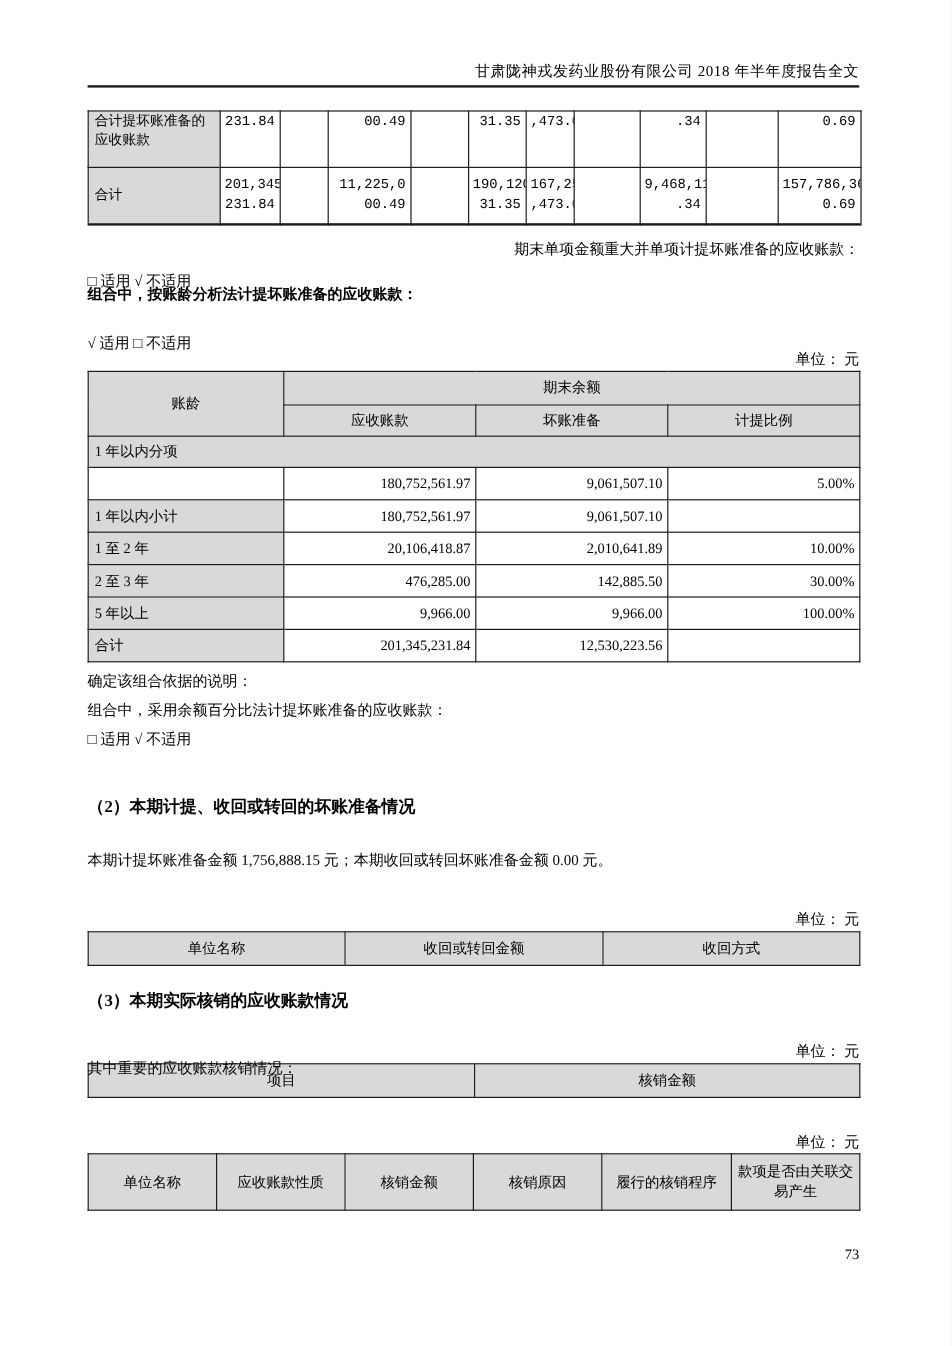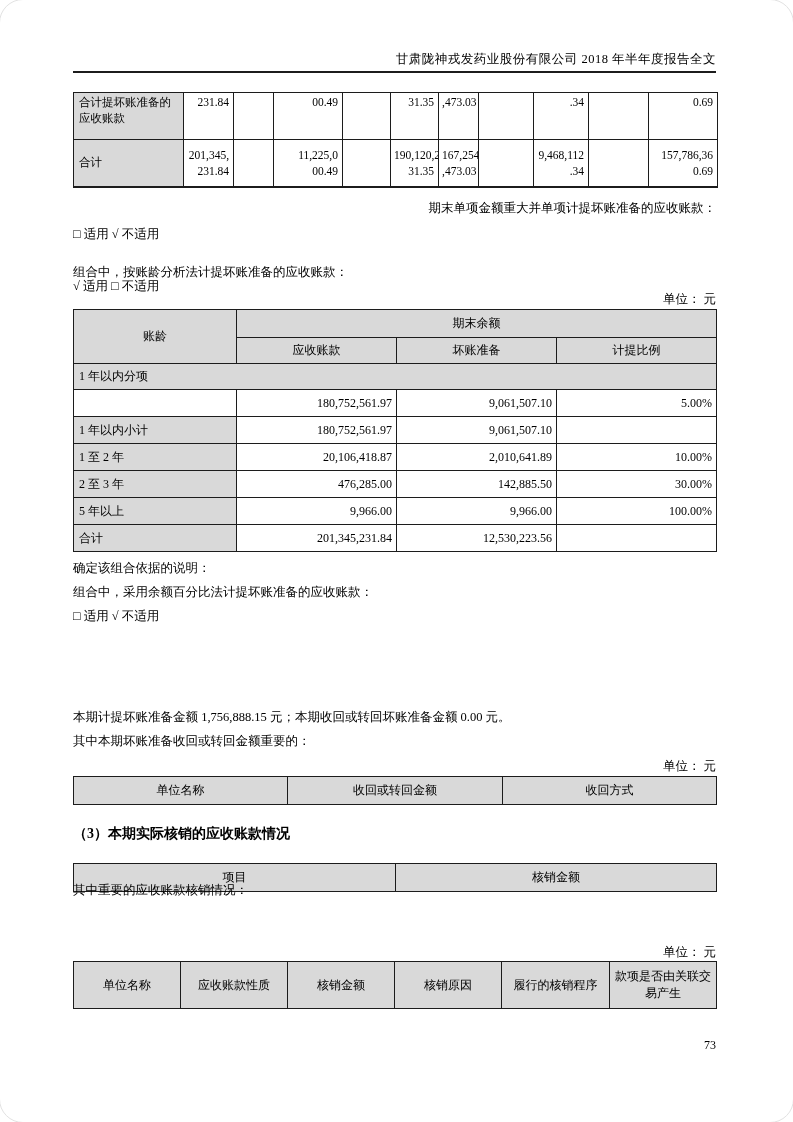--- a/index.html
+++ b/index.html
@@ -1,34 +1,34 @@
 <!DOCTYPE html>
 <html><head>
 <meta charset="utf-8">
 <style>
   html,body { margin:0; padding:0; background:#ffffff; }
   .page {
     position:relative; width:793px; height:1122px; background:#ffffff;
     font-family:"Liberation Serif","DejaVu Serif",serif; color:#000;
-    outline:1px solid #e2e2e2; overflow:hidden;border-radius:23px;
+    outline:1px solid #e2e2e2; overflow:hidden;
   }
   .abs { position:absolute; left:73px; width:643px; }
   .hdr-line { text-align:right; font-size:12.5px; letter-spacing:0.5px; }
   .rule { border-top:2px solid #1c1c1c; height:0; }
   .para { font-size:12.5px; line-height:16px; }
   .unit { text-align:right; font-size:12.5px; }
   .h2 { font-size:14px; font-weight:bold; }
   table { border-collapse:collapse; table-layout:fixed; width:643px; font-size:12px; }
   td { border:1px solid #1c1c1c; padding:1px 3px; overflow:hidden; }
   .gray { background:#d9d9d9; }
   .lab { text-align:left; padding-left:5px; }
   .num { text-align:right; padding-right:4px; }
   .ctr { text-align:center; }
   .ml  { white-space:pre-line; line-height:16px; }
-  .t1 td { font-size:11.5px; }
+  .t1 td { font-size:11.5px;font-family:Liberation Mono, monospace; }
   .t1 .r1 td { vertical-align:top; }
   .t1 .r2 td { vertical-align:middle; }
   .t1 { border-bottom:2px solid #1c1c1c; }
   .aging .hrow td { text-align:center;margin-top:28px; }
   .pagenum { position:absolute; right:77px; top:1038px; font-size:12px; }
 </style>
 </head>
 <body>
 
 <div class="page">
@@ -82,21 +82,21 @@
 .34</td>
       <td class="num ml"></td>
       <td class="num ml">157,786,36
 0.69</td>
     </tr>
   </tbody>
     </table>
 
   <div class="abs para" style="top:200px;text-align:right;">期末单项金额重大并单项计提坏账准备的应收账款：</div>
   <div class="abs para" style="top:226px;">□ 适用 √ 不适用</div>
-  <div class="abs para" style="top:264px;">组合中，按账龄分析法计提坏账准备的应收账款：</div>
+  <div class="abs para" style="top:237px;font-weight:bold;">组合中，按账龄分析法计提坏账准备的应收账款：</div>
   <div class="abs para" style="top:278px;">√ 适用 □ 不适用</div>
   <div class="abs unit" style="top:291px;">单位： 元</div>
 
   <table class="abs aging" style="top:309px;">
     <colgroup>
       <col style="width:163px">
         <col style="width:160px">
         <col style="width:160px">
         <col style="width:160px">
     </colgroup>
@@ -149,43 +149,43 @@
       <td class="num">12,530,223.56</td>
       <td class="num"></td>
     </tr>
   </tbody>
     </table>
 
   <div class="abs para" style="top:584px;">组合中，采用余额百分比法计提坏账准备的应收账款：</div>
   <div class="abs para" style="top:560px;">确定该组合依据的说明：</div>
   <div class="abs para" style="top:608px;">□ 适用 √ 不适用</div>
 
+  <div class="abs h2" style="top:664px;">（2）本期计提、收回或转回的坏账准备情况</div>
   <div class="abs para" style="top:709px;">本期计提坏账准备金额 1,756,888.15 元；本期收回或转回坏账准备金额 0.00 元。</div>
-  <div class="abs para" style="top:733px;">其中本期坏账准备收回或转回金额重要的：</div>
   <div class="abs unit" style="top:758px;">单位： 元</div>
 
   <table class="abs" style="top:776px;">
     <colgroup>
         <col style="width:214px">
         <col style="width:215px">
         <col style="width:214px">
       </colgroup>
     <tbody>
         <tr style="height:28px;">
       <td class="gray ctr">单位名称</td>
       <td class="gray ctr">收回或转回金额</td>
       <td class="gray ctr">收回方式</td>
     </tr>
   </tbody>
     </table>
 
   <div class="abs h2" style="top:825px;">（3）本期实际核销的应收账款情况</div>
   <div class="abs unit" style="top:868px;">单位： 元</div>
 
-  <table class="abs" style="top:863px;padding-left:20px;">
+  <table class="abs" style="top:886px;padding-left:20px;">
     <colgroup>
         <col style="width:322px">
         <col style="width:321px">
       </colgroup>
     <tbody>
         <tr style="height:28px;">
       <td class="gray ctr">项目</td>
       <td class="gray ctr">核销金额</td>
     </tr>
   </tbody>

